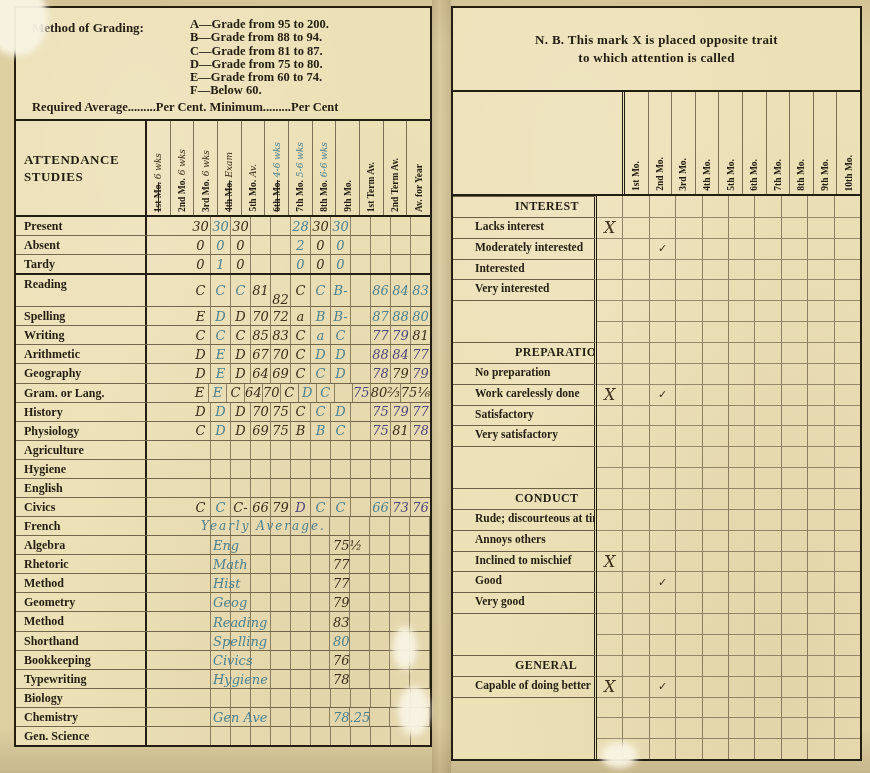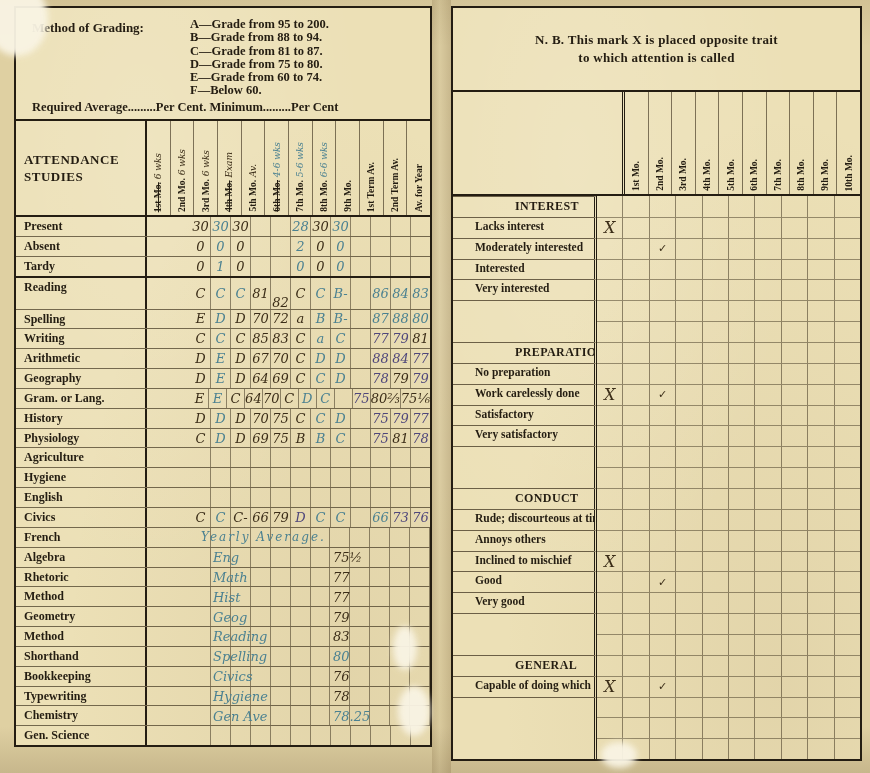--- a/index.html
+++ b/index.html
@@ -806,20 +806,37 @@
             <div class="lcell"></div>
             <div class="lcell"></div>
             <div class="lcell"></div>
             <div class="lcell"></div>
             <div class="lcell"></div>
             <span class="hand note-label" style="color: rgb(75, 129, 145);">Hygiene</span>
             <span class="hand note-value" style="color: rgb(59, 45, 24);">78</span>
           </div>
         </div>
         <div class="lrow">
+          <div class="lrow-label">Biology</div>
+          <div class="lgrid">
+            <div class="lcell"></div>
+            <div class="lcell"></div>
+            <div class="lcell"></div>
+            <div class="lcell"></div>
+            <div class="lcell"></div>
+            <div class="lcell"></div>
+            <div class="lcell"></div>
+            <div class="lcell"></div>
+            <div class="lcell"></div>
+            <div class="lcell"></div>
+            <div class="lcell"></div>
+            <div class="lcell"></div>
+          </div>
+        </div>
+        <div class="lrow">
           <div class="lrow-label">Chemistry</div>
           <div class="lgrid">
             <div class="lcell"></div>
             <div class="lcell"></div>
             <div class="lcell"></div>
             <div class="lcell"></div>
             <div class="lcell"></div>
             <div class="lcell"></div>
             <div class="lcell"></div>
             <div class="lcell"></div>
@@ -1243,21 +1260,21 @@
             <div class="rcell"></div>
             <div class="rcell"></div>
             <div class="rcell"></div>
             <div class="rcell"></div>
             <div class="rcell"></div>
             <div class="rcell"></div>
             <div class="rcell"></div>
           </div>
         </div>
         <div class="rrow trait has-line">
-          <div class="rlabel">Capable of doing which</div>
+          <div class="rlabel">Capable of doing better</div>
           <div class="rgrid">
             <div class="rcell">
               <span class="mark mark-x" style="color: rgb(59, 45, 24);">X</span>
             </div>
             <div class="rcell"></div>
             <div class="rcell">
               <span class="mark mark-check" style="color: rgb(59, 45, 24);">✓</span>
             </div>
             <div class="rcell"></div>
             <div class="rcell"></div>

